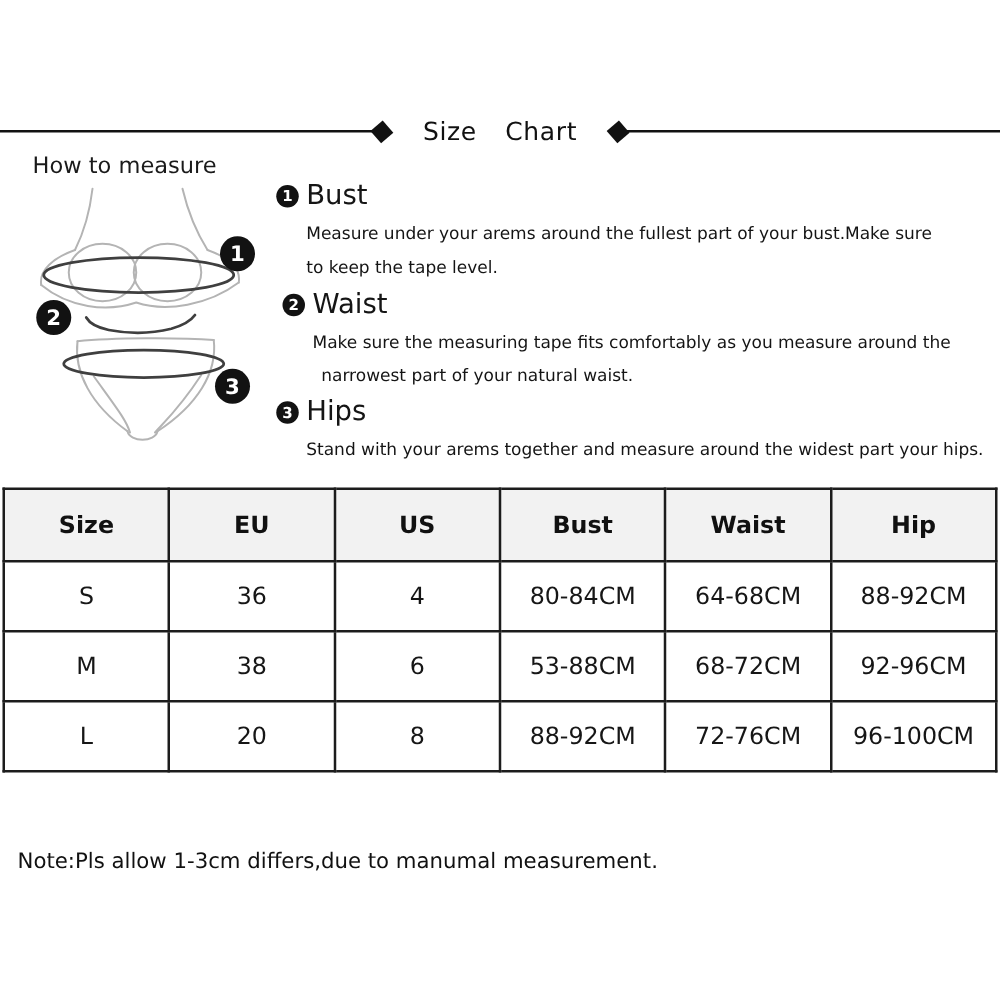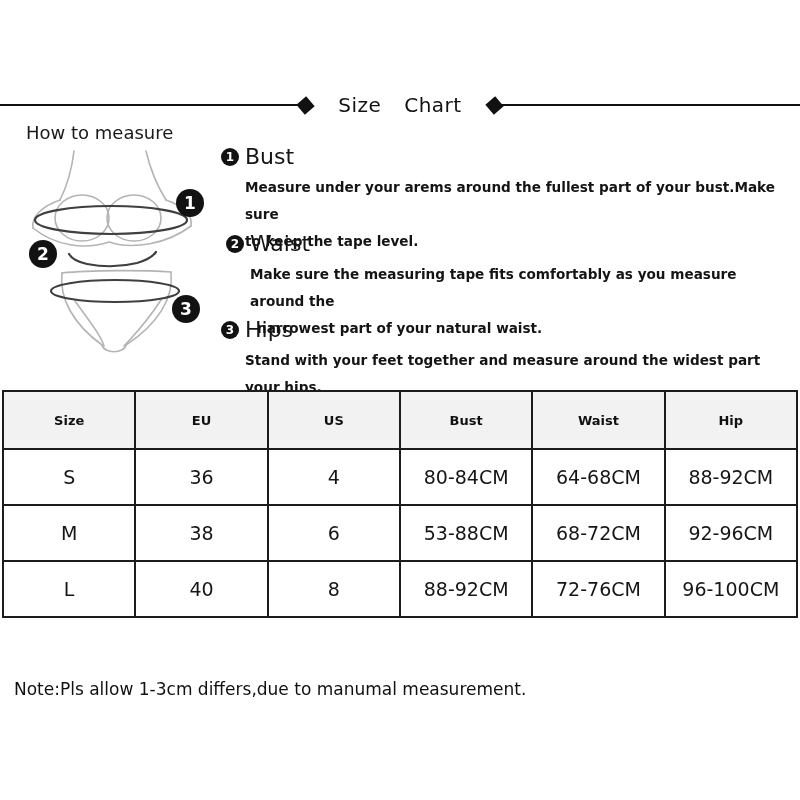--- a/index.html
+++ b/index.html
@@ -27,36 +27,36 @@
   
   .guide{position:absolute;}
   .guide-title-row{display:flex;align-items:center;gap:6px;}
   .badge{
     width:18px;height:18px;border-radius:50%;background:#121212;color:#fff;
     font-size:12px;font-weight:bold;display:inline-flex;align-items:center;
     justify-content:center;flex:0 0 auto;
   }
   .guide-title{font-size:22px;color:#151515;}
   .guide-text{
-    margin:5px 0 0 24px;font-size:13.6px;font-weight:bold;line-height:27px;
+    margin:5px 0 0 24px;font-size:13.6px;font-weight:normal;line-height:27px;
     color:#141414;width:545px;
   }
   .guide-text .indent{text-indent:7px;}
   .g-bust{top:144px;left:221px;}
   .g-waist{top:231px;left:226px;}
   .g-hips{top:317px;left:221px;}
   
   .size-table{
     position:absolute;top:390px;left:2px;width:796px;
     border-collapse:collapse;table-layout:fixed;
   }
   .size-table th,.size-table td{
     border:2px solid #1c1c1c;text-align:center;vertical-align:middle;
   }
-  .size-table th{height:54px;background:#f2f2f2;font-size:13px;font-weight:bold;color:#111;}
+  .size-table th{height:54px;background:#f2f2f2;font-size:19px;font-weight:bold;color:#111;}
   .size-table td{height:52px;background:#ffffff;font-size:19px;font-weight:400;color:#161616;}
   
   .note{position:absolute;top:679px;left:14px;font-size:17px;color:#111;}
 </style>
 </head>
 <body>
 
 <div class="page">
 
   <div class="title-row">
@@ -129,21 +129,21 @@
       <div class="indent">narrowest part of your natural waist.</div>
     </div>
   </section>
 
   <section class="guide g-hips">
     <div class="guide-title-row">
       <span class="badge">3</span>
       <span class="guide-title">Hips</span>
     </div>
     <div class="guide-text">
-      <div>Stand with your feet together and measure around the widest part your hips.</div>
+      <div>Stand with your arems together and measure around the widest part your hips.</div>
     </div>
   </section>
 
   <table class="size-table">
     <thead>
       <tr>
         <th>Size</th>
         <th>EU</th>
         <th>US</th>
         <th>Bust</th>
@@ -163,21 +163,21 @@
       <tr>
         <td>M</td>
         <td>38</td>
         <td>6</td>
         <td>53-88CM</td>
         <td>68-72CM</td>
         <td>92-96CM</td>
       </tr>
       <tr>
         <td>L</td>
-        <td>40</td>
+        <td>20</td>
         <td>8</td>
         <td>88-92CM</td>
         <td>72-76CM</td>
         <td>96-100CM</td>
       </tr>
     </tbody>
   </table>
 
   <div class="note">Note:Pls allow 1-3cm differs,due to manumal measurement.</div>
 

